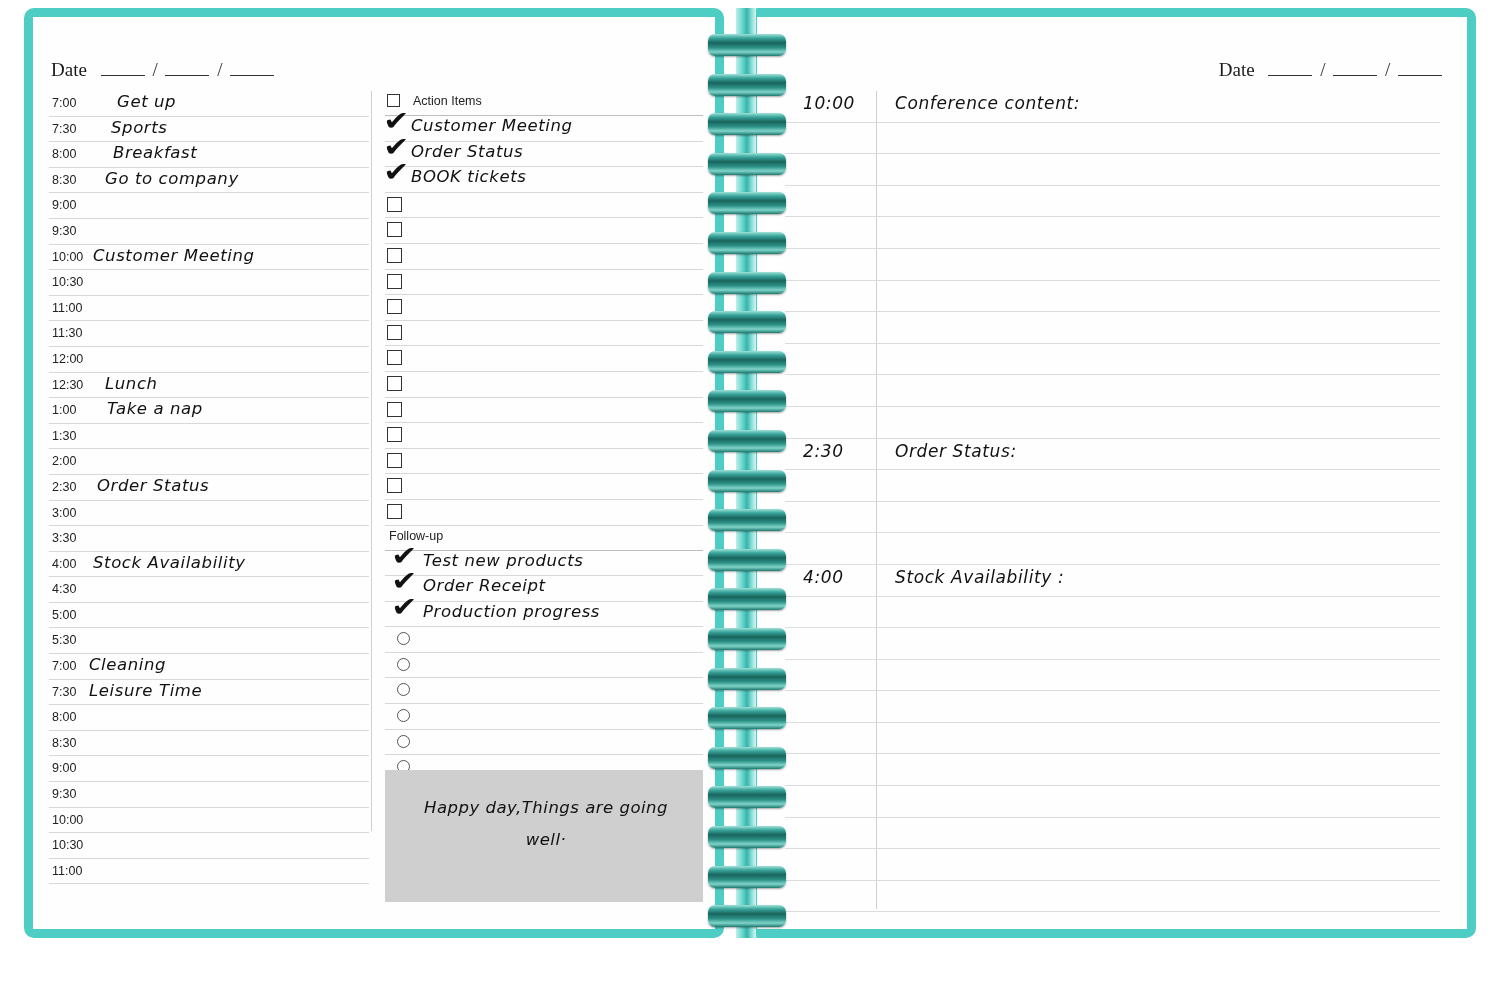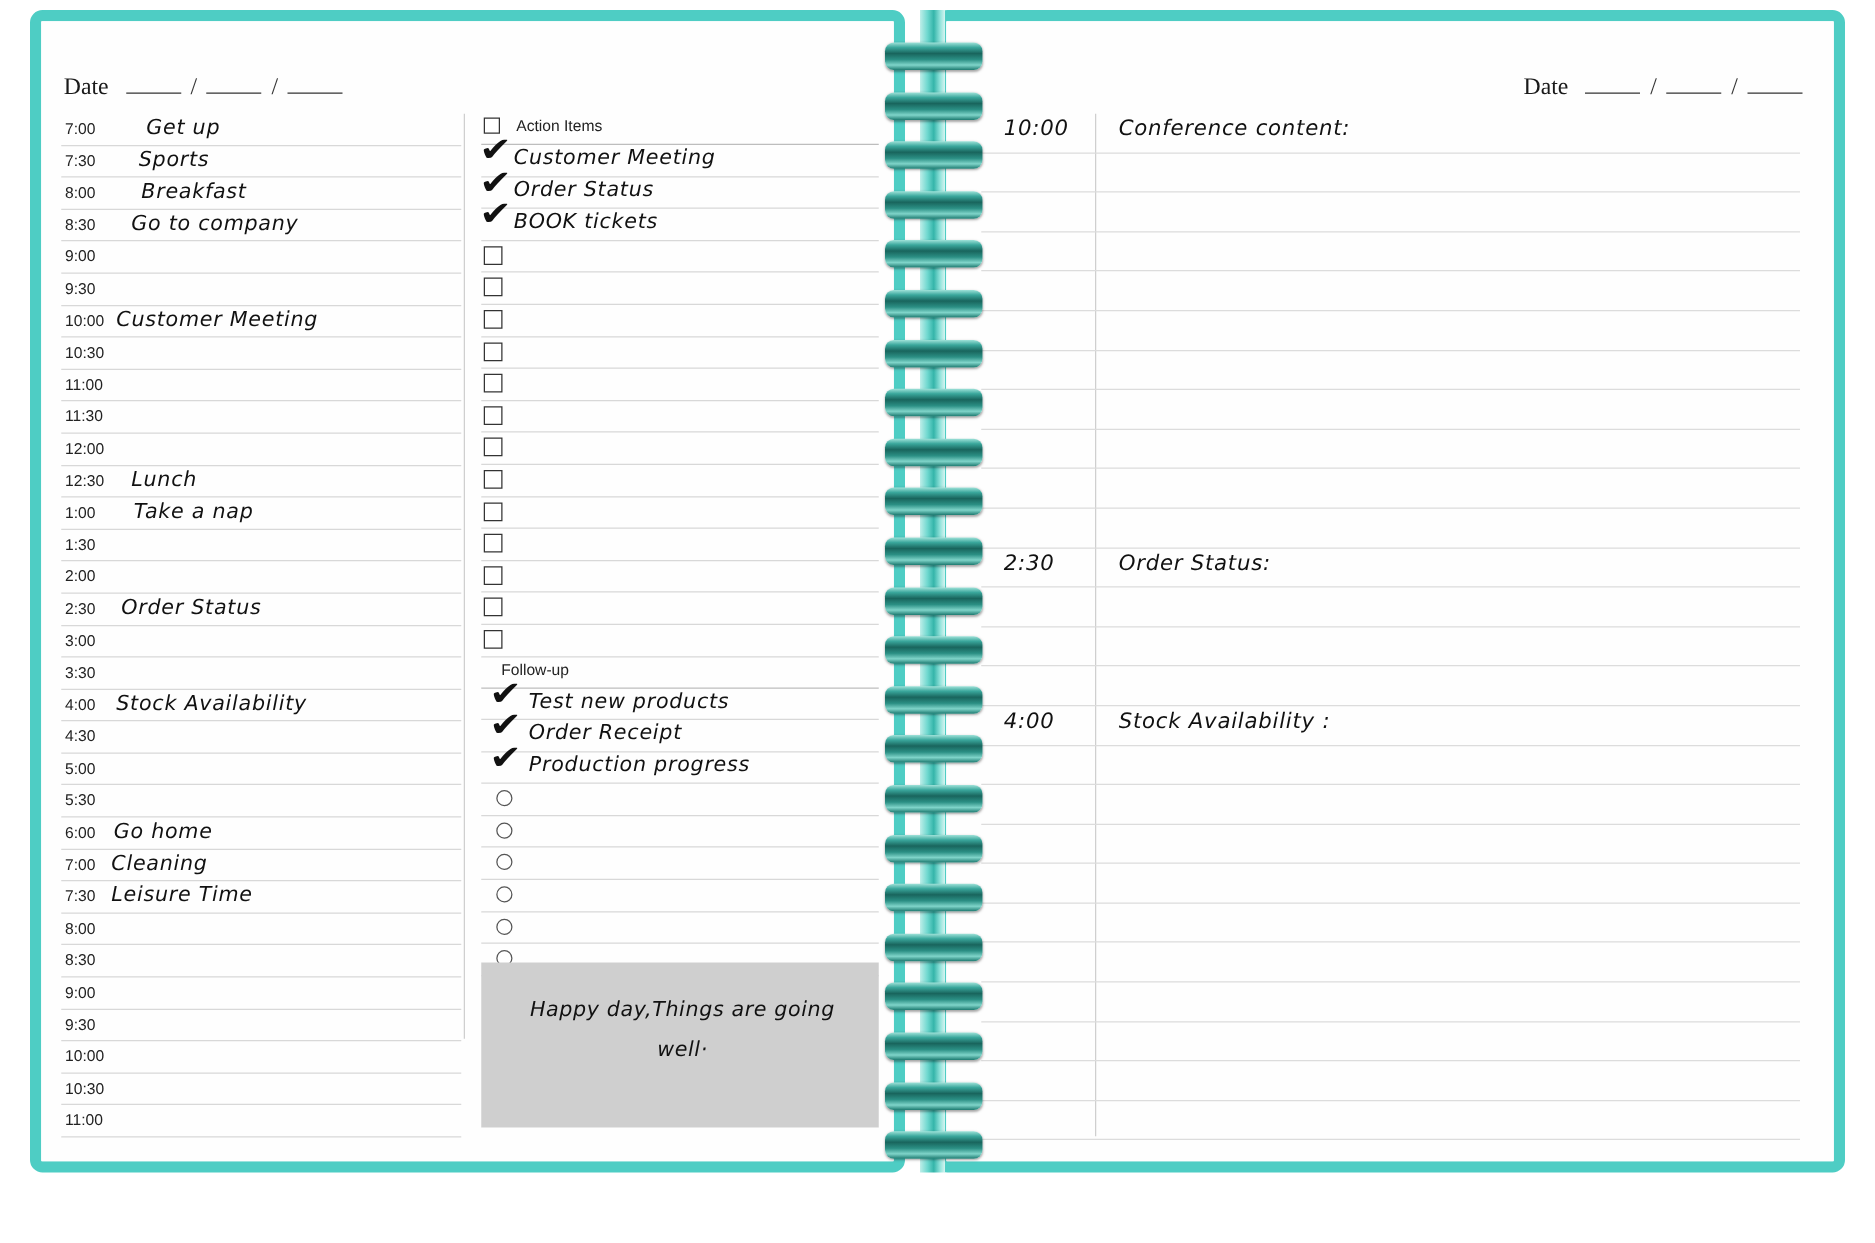--- a/index.html
+++ b/index.html
@@ -117,21 +117,21 @@
     height: 24px;
     border-bottom: 1px solid #bdbdbd;
   }
   .section-head .sh-text {
     position: absolute;
     left: 28px;
     top: 3px;
     font-size: 12.5px;
     color: #222;
   }
-  .section-head.follow .sh-text { left: 16px; }
+  .section-head.follow .sh-text { left: 4px; }
   .task-row {
     position: relative;
     height: 24.6px;
     border-bottom: 1px solid #d8d8d8;
   }
   .box {
     position: absolute;
     left: 2px;
     top: 4px;
     width: 13px;
@@ -369,24 +369,20 @@
             <span class="tlabel">4:30</span>
             <span class="tentry"></span>
           </div>
           <div class="trow">
             <span class="tlabel">5:00</span>
             <span class="tentry"></span>
           </div>
           <div class="trow">
             <span class="tlabel">5:30</span>
             <span class="tentry"></span>
-          </div>
-          <div class="trow">
-            <span class="tlabel">6:00</span>
-            <span class="tentry" style="left: 42px;">Go home</span>
           </div>
           <div class="trow">
             <span class="tlabel">7:00</span>
             <span class="tentry" style="left: 40px;">Cleaning</span>
           </div>
           <div class="trow">
             <span class="tlabel">7:30</span>
             <span class="tentry" style="left: 40px; text-align: right;">Leisure Time</span>
           </div>
           <div class="trow">

